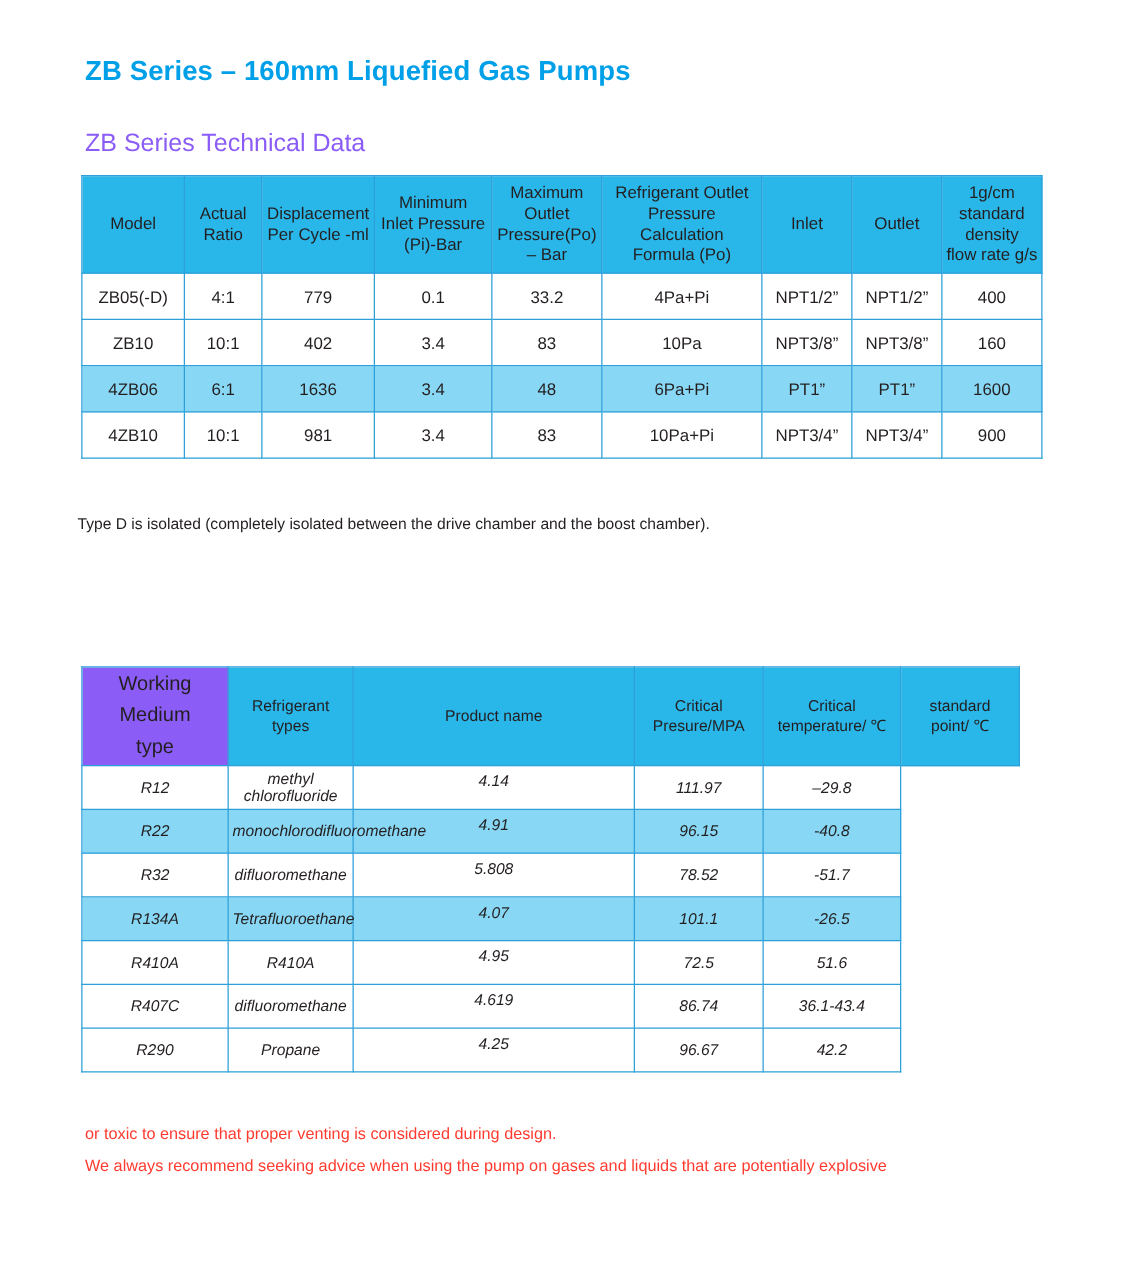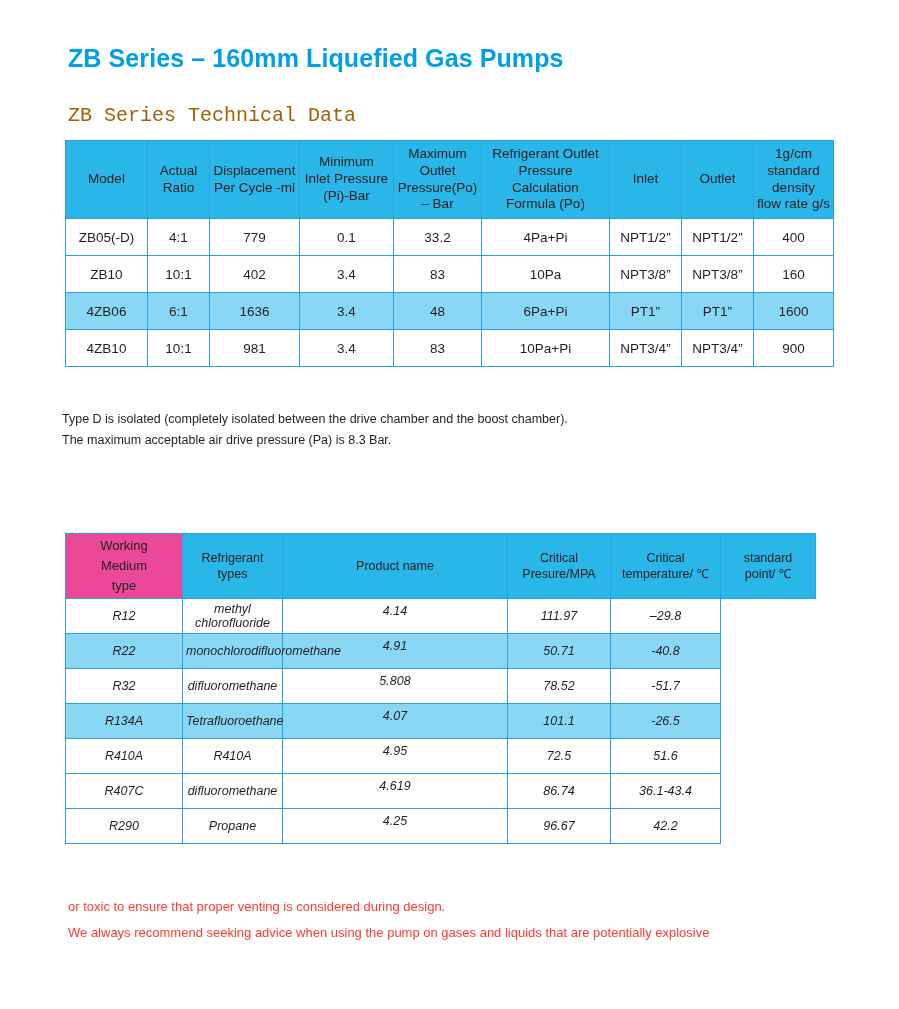--- a/index.html
+++ b/index.html
@@ -20,33 +20,32 @@
     width: 899px;
     height: 1009px;
     box-sizing: border-box;
   }
 
   
   .main-title {
     position: absolute;
     left: 68px;
     top: 44px;
-    font-size: 25px;
+    font-size: 22px;
     font-weight: bold;
     color: #00a0e9;
     letter-spacing: 0.1px;
     white-space: nowrap;
   }
   .section-title {
     position: absolute;
     font-size: 20px;
     font-weight: normal;
-    color: #a16207;
+    color: #8b5cf6;
     white-space: nowrap;
-    font-family: Liberation Mono, monospace;
   }
   #sec-title-1 { left: 68px; top: 104px; }
   #sec-title-2 { left: 68px; top: 497px; }
 
   
   table.data-table {
     position: absolute;
     border-collapse: collapse;
     table-layout: fixed;
   }
@@ -108,22 +107,22 @@
     height: 57px;
     font-size: 12.5px;
     line-height: 1.3;
   }
   #table-medium tbody td {
     height: 35px;
     font-size: 12.5px;
     font-style: italic;
   }
   #table-medium .span-cell {
-    background: #ec4899;
-    font-size: 13px;
+    background: #8b5cf6;
+    font-size: 16px;
     line-height: 1.55;
   }
   .cell-raise {
     position: relative;
     top: -5px;
     display: inline-block;
   }
 
   
   .warning-block {
@@ -214,21 +213,20 @@
         <td>10Pa+Pi</td>
         <td>NPT3/4”</td>
         <td>NPT3/4”</td>
         <td>900</td>
       </tr>
     </tbody>
   </table>
 
   <div class="note-block">
     <div class="note-line">Type D is isolated (completely isolated between the drive chamber and the boost chamber).</div>
-    <div class="note-line">The maximum acceptable air drive pressure (Pa) is 8.3 Bar.</div>
   </div>
 
 
   <table class="data-table" id="table-medium">
     <colgroup>
       <col style="width:117px">
         <col style="width:100px">
         <col style="width:225px">
       <col style="width:103px">
         <col style="width:110px">
@@ -253,21 +251,21 @@
         <td>R12</td>
         <td>methyl chlorofluoride</td>
         <td><span class="cell-raise">4.14</span></td>
         <td>111.97</td>
         <td>–29.8</td>
       </tr>
       <tr class="row-alt">
         <td>R22</td>
         <td>monochlorodifluoromethane</td>
         <td><span class="cell-raise">4.91</span></td>
-        <td>50.71</td>
+        <td>96.15</td>
         <td>-40.8</td>
       </tr>
       <tr class="row-plain">
         <td>R32</td>
         <td>difluoromethane</td>
         <td><span class="cell-raise">5.808</span></td>
         <td>78.52</td>
         <td>-51.7</td>
       </tr>
       <tr class="row-alt">

